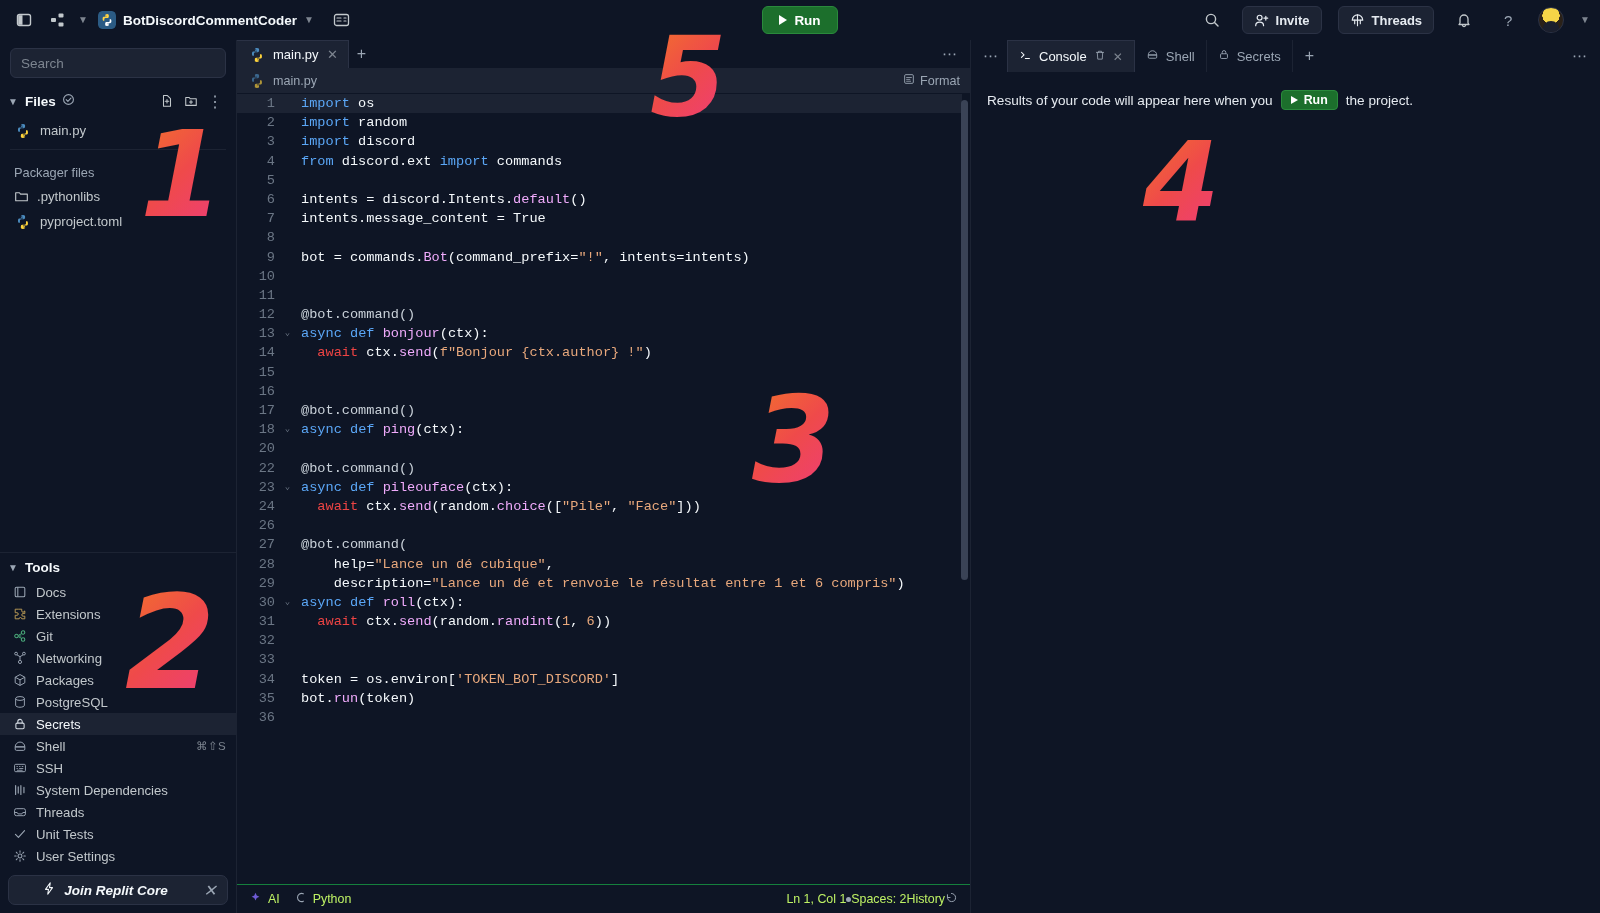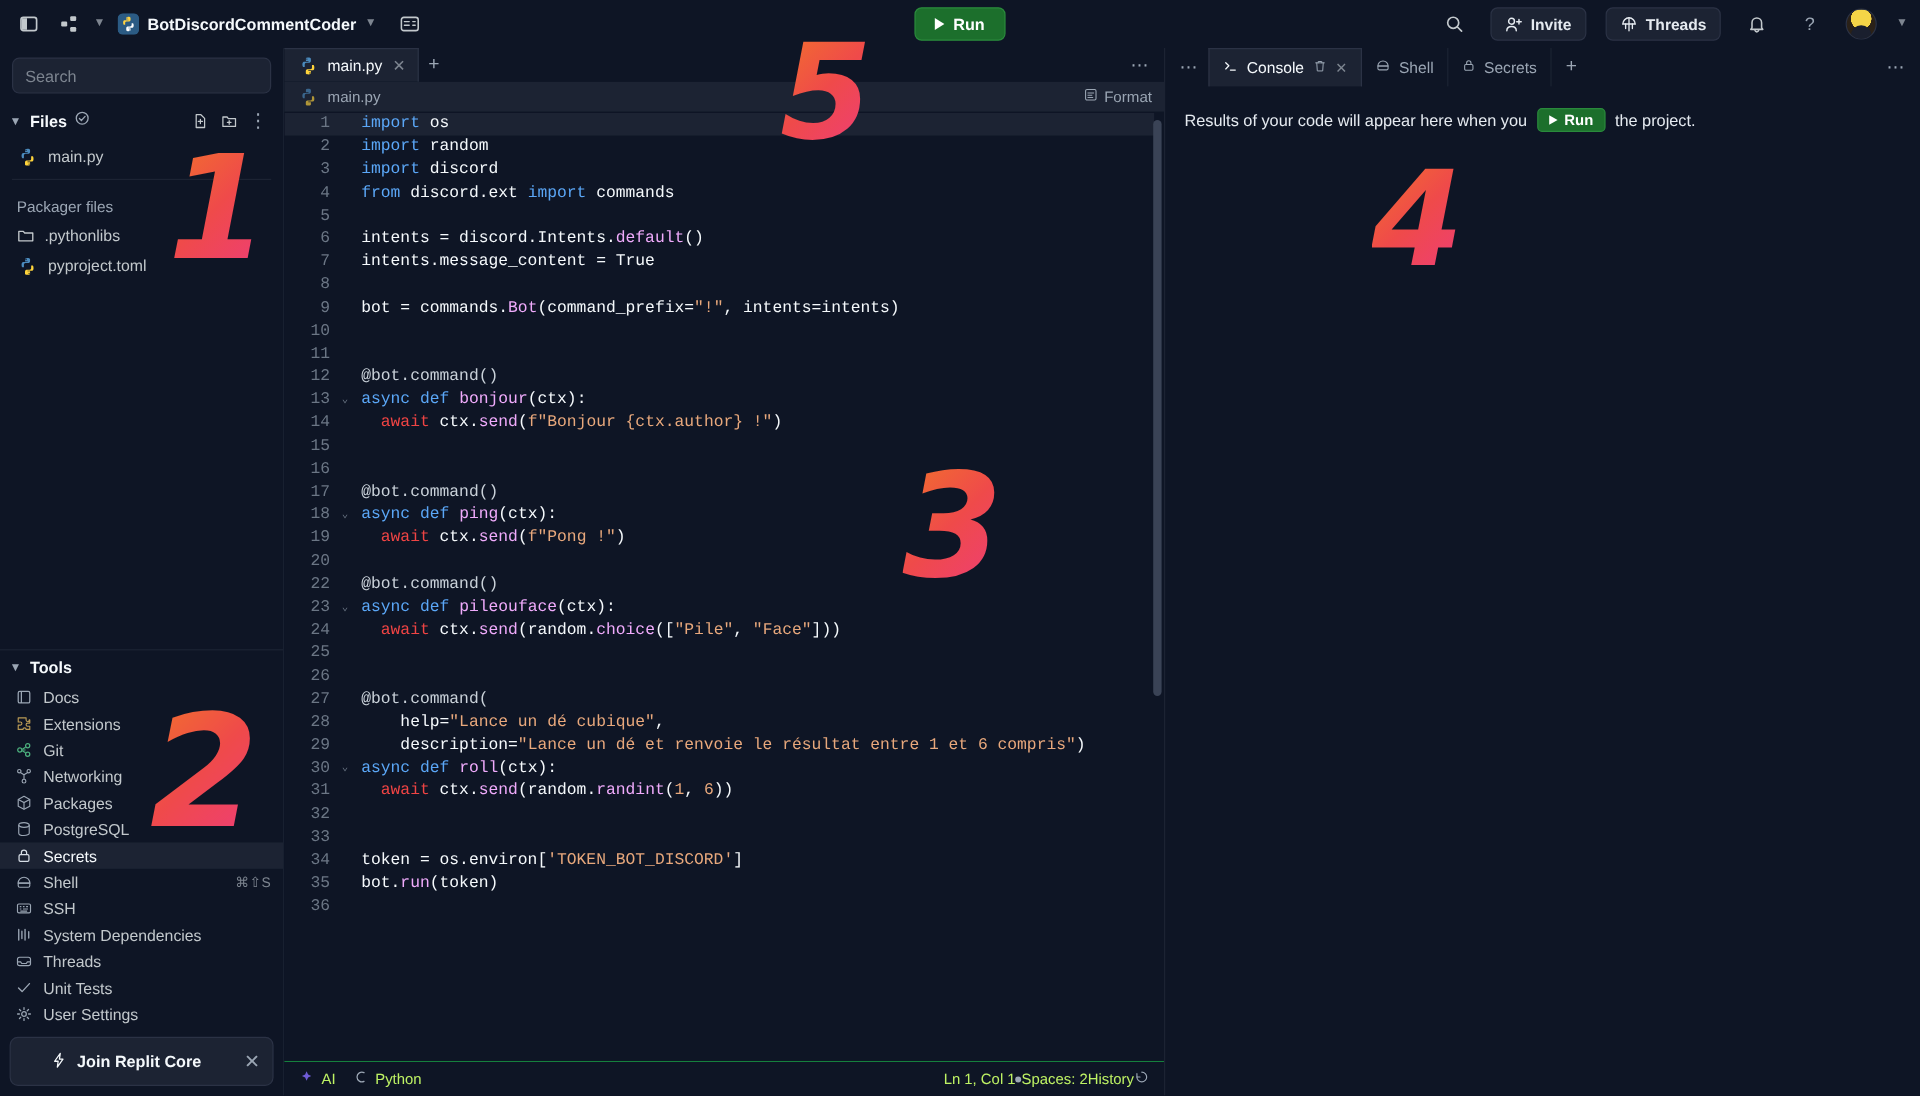--- a/index.html
+++ b/index.html
@@ -112,23 +112,24 @@
     display: flex; align-items: center; gap: 9px;
     height: 22px; padding: 0 10px 0 12px;
     font-size: 13.2px; color: #c2c8cc; cursor: pointer; white-space: nowrap;
   }
   .tool-row.active { background: #1c2333; color: #f5f9fc; }
   .tool-kbd { margin-left: auto; color: #7d8590; font-size: 11.5px; letter-spacing: .4px; }
   .t-ico { width: 15px; height: 15px; flex: 0 0 15px; display:flex; align-items:center; justify-content:center; }
 
   .core-bar {
     display: flex; align-items: center; gap: 4px;
-    margin: 6px 8px 8px; height: 41px;
+    margin: 6px 8px 8px; height: 30px;
     background: #1c2333; border: 1px solid #2b3245; border-radius: 7px;
     padding: 0 6px;
+    font-style: italic;
   }
   .core-btn {
     flex: 1; display: flex; align-items: center; justify-content: center; gap: 8px;
     color: #f5f9fc; font-size: 13.5px; font-weight: 600; cursor: pointer;
   }
 
   
   .editor-col {
     flex: 1 1 auto; display: flex; flex-direction: column;
     background: #0e1525; min-width: 0; position: relative;
@@ -579,26 +580,24 @@
             <div class="code-line"><span class="ln">9</span><span class="fold"></span><span class="ctext"><span class="pl">bot = commands.</span><span class="fn">Bot</span><span class="pl">(command_prefix=</span><span class="st">"!"</span><span class="pl">, intents=intents)</span></span></div>
             <div class="code-line"><span class="ln">10</span><span class="fold"></span><span class="ctext"></span></div>
             <div class="code-line"><span class="ln">11</span><span class="fold"></span><span class="ctext"></span></div>
             <div class="code-line"><span class="ln">12</span><span class="fold"></span><span class="ctext"><span class="dec">@bot.command()</span></span></div>
             <div class="code-line"><span class="ln">13</span><span class="fold">⌄</span><span class="ctext"><span class="k">async</span><span class="pl"> </span><span class="k">def</span><span class="pl"> </span><span class="fn">bonjour</span><span class="pl">(ctx):</span></span></div>
             <div class="code-line"><span class="ln">14</span><span class="fold"></span><span class="ctext"><span class="pl">  </span><span class="kw2">await</span><span class="pl"> ctx.</span><span class="fn">send</span><span class="pl">(</span><span class="st">f"Bonjour {ctx.author} !"</span><span class="pl">)</span></span></div>
             <div class="code-line"><span class="ln">15</span><span class="fold"></span><span class="ctext"></span></div>
             <div class="code-line"><span class="ln">16</span><span class="fold"></span><span class="ctext"></span></div>
             <div class="code-line"><span class="ln">17</span><span class="fold"></span><span class="ctext"><span class="dec">@bot.command()</span></span></div>
             <div class="code-line"><span class="ln">18</span><span class="fold">⌄</span><span class="ctext"><span class="k">async</span><span class="pl"> </span><span class="k">def</span><span class="pl"> </span><span class="fn">ping</span><span class="pl">(ctx):</span></span></div>
-            <div class="code-line"><span class="ln">19</span><span class="fold"></span><span class="ctext"><span class="pl">  </span><span class="kw2">await</span><span class="pl"> ctx.</span><span class="fn">send</span><span class="pl">(</span><span class="st">f"Pong !"</span><span class="pl">)</span></span></div>
             <div class="code-line"><span class="ln">20</span><span class="fold"></span><span class="ctext"></span></div>
             <div class="code-line"><span class="ln">22</span><span class="fold"></span><span class="ctext"><span class="dec">@bot.command()</span></span></div>
             <div class="code-line"><span class="ln">23</span><span class="fold">⌄</span><span class="ctext"><span class="k">async</span><span class="pl"> </span><span class="k">def</span><span class="pl"> </span><span class="fn">pileouface</span><span class="pl">(ctx):</span></span></div>
             <div class="code-line"><span class="ln">24</span><span class="fold"></span><span class="ctext"><span class="pl">  </span><span class="kw2">await</span><span class="pl"> ctx.</span><span class="fn">send</span><span class="pl">(random.</span><span class="fn">choice</span><span class="pl">([</span><span class="st">"Pile"</span><span class="pl">, </span><span class="st">"Face"</span><span class="pl">]))</span></span></div>
-            <div class="code-line"><span class="ln">25</span><span class="fold"></span><span class="ctext"></span></div>
             <div class="code-line"><span class="ln">26</span><span class="fold"></span><span class="ctext"></span></div>
             <div class="code-line"><span class="ln">27</span><span class="fold"></span><span class="ctext"><span class="dec">@bot.command(</span></span></div>
             <div class="code-line"><span class="ln">28</span><span class="fold"></span><span class="ctext"><span class="pl">    help=</span><span class="st">"Lance un dé cubique"</span><span class="pl">,</span></span></div>
             <div class="code-line"><span class="ln">29</span><span class="fold"></span><span class="ctext"><span class="pl">    description=</span><span class="st">"Lance un dé et renvoie le résultat entre 1 et 6 compris"</span><span class="pl">)</span></span></div>
             <div class="code-line"><span class="ln">30</span><span class="fold">⌄</span><span class="ctext"><span class="k">async</span><span class="pl"> </span><span class="k">def</span><span class="pl"> </span><span class="fn">roll</span><span class="pl">(ctx):</span></span></div>
             <div class="code-line"><span class="ln">31</span><span class="fold"></span><span class="ctext"><span class="pl">  </span><span class="kw2">await</span><span class="pl"> ctx.</span><span class="fn">send</span><span class="pl">(random.</span><span class="fn">randint</span><span class="pl">(</span><span class="nu">1</span><span class="pl">, </span><span class="nu">6</span><span class="pl">))</span></span></div>
             <div class="code-line"><span class="ln">32</span><span class="fold"></span><span class="ctext"></span></div>
             <div class="code-line"><span class="ln">33</span><span class="fold"></span><span class="ctext"></span></div>
             <div class="code-line"><span class="ln">34</span><span class="fold"></span><span class="ctext"><span class="pl">token = os.environ[</span><span class="st">'TOKEN_BOT_DISCORD'</span><span class="pl">]</span></span></div>
             <div class="code-line"><span class="ln">35</span><span class="fold"></span><span class="ctext"><span class="pl">bot.</span><span class="fn">run</span><span class="pl">(token)</span></span></div>

